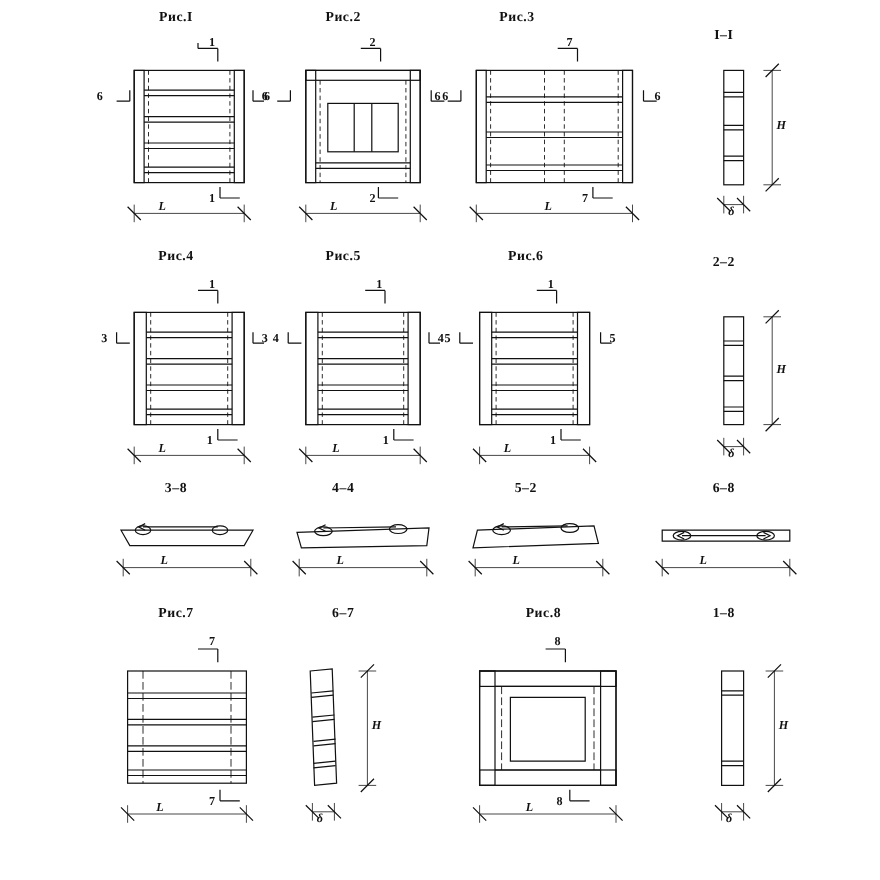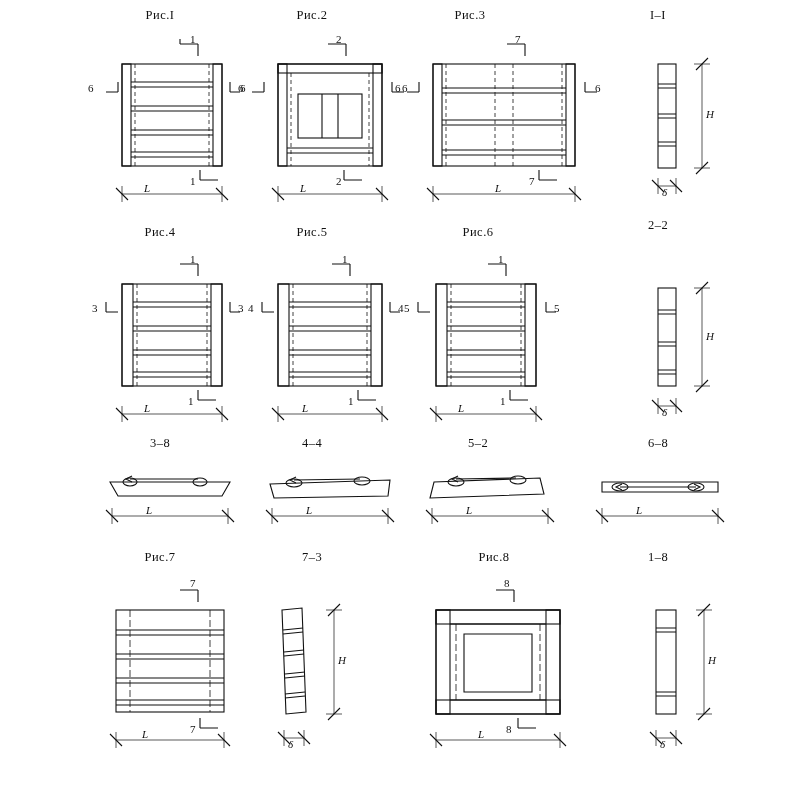--- a/index.html
+++ b/index.html
@@ -1,37 +1,37 @@
 <!DOCTYPE html>
 <html><head>
 <meta charset="utf-8">
 <style>
   html,body{margin:0;padding:0;background:#ffffff;}
   body{width:800px;height:800px;font-family:"Liberation Serif",serif;color:#111;position:relative;overflow:hidden;}
-  .sheet{position:relative;width:800px;height:776px;}
+  .sheet{position:relative;width:800px;height:776px;font-weight:bold;}
   .fig{position:absolute;}
   .cap{position:absolute;font-size:12.5px;letter-spacing:.5px;text-align:center;white-space:nowrap;}
   .lbl{position:absolute;font-size:11px;font-family:"Liberation Serif",serif;white-space:nowrap;}
   .ital{font-style:italic;}
   svg{display:block;overflow:visible;}
   .ln{stroke:#111;stroke-width:1.1;fill:none;}
   .thin{stroke:#111;stroke-width:0.7;fill:none;}
   .dash{stroke:#111;stroke-width:0.8;fill:none;stroke-dasharray:7 3;}
   .dash2{stroke:#111;stroke-width:0.8;fill:none;stroke-dasharray:4 3;}
   .fillw{fill:#ffffff;}
 </style>
 </head>
 <body>
 
 <div class="sheet">
 
   <div class="cap" style="left:110px;top:8px;width:100px;">Рис.I</div>
   <div class="cap" style="left:262px;top:8px;width:100px;">Рис.2</div>
   <div class="cap" style="left:420px;top:8px;width:100px;">Рис.3</div>
-  <div class="cap" style="left:608px;top:8px;width:100px;">I–I</div>
+  <div class="cap" style="left:608px;top:24px;width:100px;">I–I</div>
 
   <div class="fig" style="left:80px;top:30px;">
     <svg width="190" height="180" viewBox="0 0 190 180">
 
       <path class="ln" d="M100 14 L118 14 M118 14 L118 26"></path>
       <path class="ln" d="M100 14 l0 -5"></path>
 
       <rect class="ln fillw" x="42" y="34" width="100" height="102"></rect>
 
       <rect class="ln" x="42" y="34" width="9" height="102"></rect>
@@ -125,21 +125,21 @@
       <path class="thin" d="M38 148 L38 164 M56 148 L56 164"></path>
       <path class="ln" d="M32 150 L44 162 M50 150 L62 162"></path>
     </svg>
     <div class="lbl ital" style="left:86px;top:78px;">H</div>
     <div class="lbl ital" style="left:42px;top:156px;">δ</div>
   </div>
 
   <div class="cap" style="left:110px;top:225px;width:100px;">Рис.4</div>
   <div class="cap" style="left:262px;top:225px;width:100px;">Рис.5</div>
   <div class="cap" style="left:428px;top:225px;width:100px;">Рис.6</div>
-  <div class="cap" style="left:608px;top:218px;width:100px;">2–2</div>
+  <div class="cap" style="left:608px;top:231px;width:100px;">2–2</div>
 
   <div class="fig" style="left:80px;top:250px;">
     <svg width="190" height="175" viewBox="0 0 190 175">
       <path class="ln" d="M100 14 L118 14 M118 14 L118 26"></path>
       <rect class="ln fillw" x="42" y="34" width="100" height="102"></rect>
       <rect class="ln" x="42" y="34" width="11" height="102"></rect>
       <rect class="ln" x="131" y="34" width="11" height="102"></rect>
       <path class="dash2" d="M57 34 L57 136 M127 34 L127 136"></path>
       <path class="ln" d="M53 52 L131 52 M53 57 L131 57"></path>
       <path class="ln" d="M53 76 L131 76 M53 81 L131 81"></path>
@@ -280,21 +280,21 @@
       <path class="ln" d="M52 26 L46 29 L52 32"></path>
       <path class="ln" d="M124 26 L130 29 L124 32"></path>
       <path class="thin" d="M32 58 L148 58"></path>
       <path class="thin" d="M32 50 L32 66 M148 50 L148 66"></path>
       <path class="ln" d="M26 52 L38 64 M142 52 L154 64"></path>
     </svg>
     <div class="lbl ital" style="left:66px;top:46px;">L</div>
   </div>
 
   <div class="cap" style="left:110px;top:550px;width:100px;">Рис.7</div>
-  <div class="cap" style="left:262px;top:550px;width:100px;">7–3</div>
+  <div class="cap" style="left:262px;top:550px;width:100px;">6–7</div>
   <div class="cap" style="left:444px;top:550px;width:100px;">Рис.8</div>
   <div class="cap" style="left:608px;top:550px;width:100px;">1–8</div>
 
   <div class="fig" style="left:80px;top:572px;">
     <svg width="190" height="185" viewBox="0 0 190 185">
       <path class="ln" d="M100 18 L118 18 M118 18 L118 30"></path>
       <rect class="ln fillw" x="36" y="38" width="108" height="102"></rect>
       <path class="dash" d="M50 38 L50 140 M130 38 L130 140"></path>
       <path class="ln" d="M36 58 L144 58 M36 63 L144 63"></path>
       <path class="ln" d="M36 82 L144 82 M36 87 L144 87"></path>

